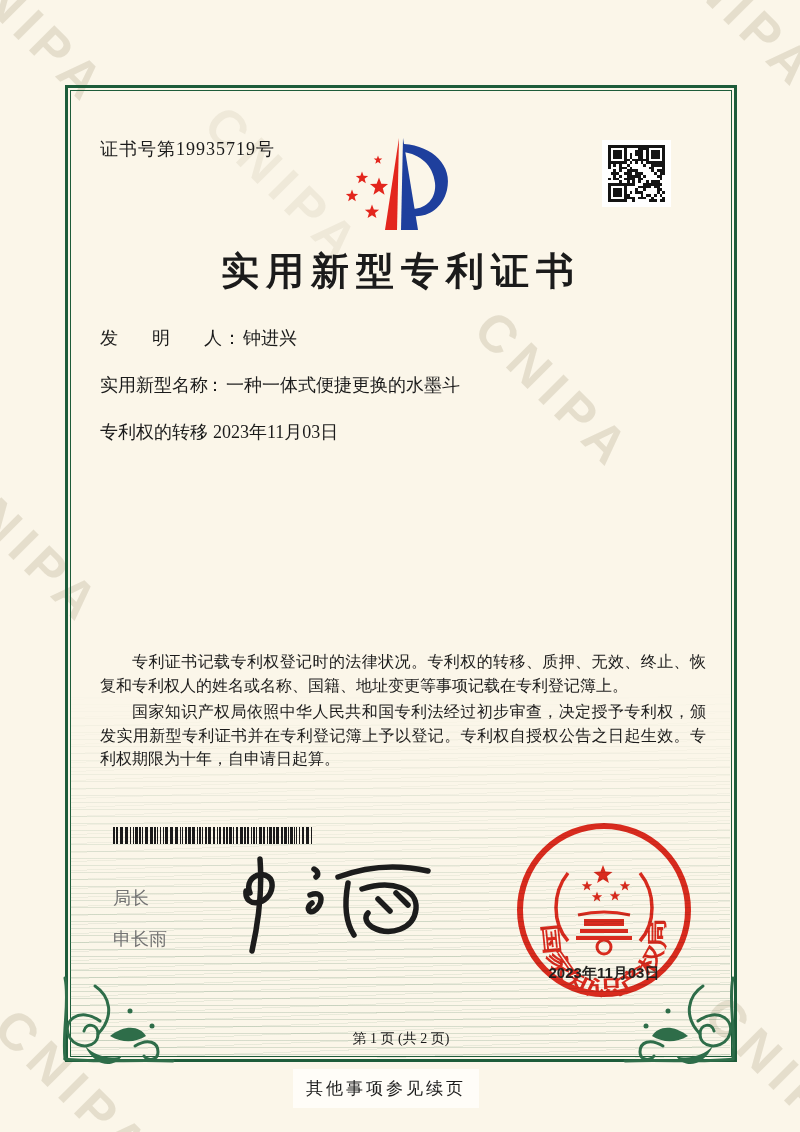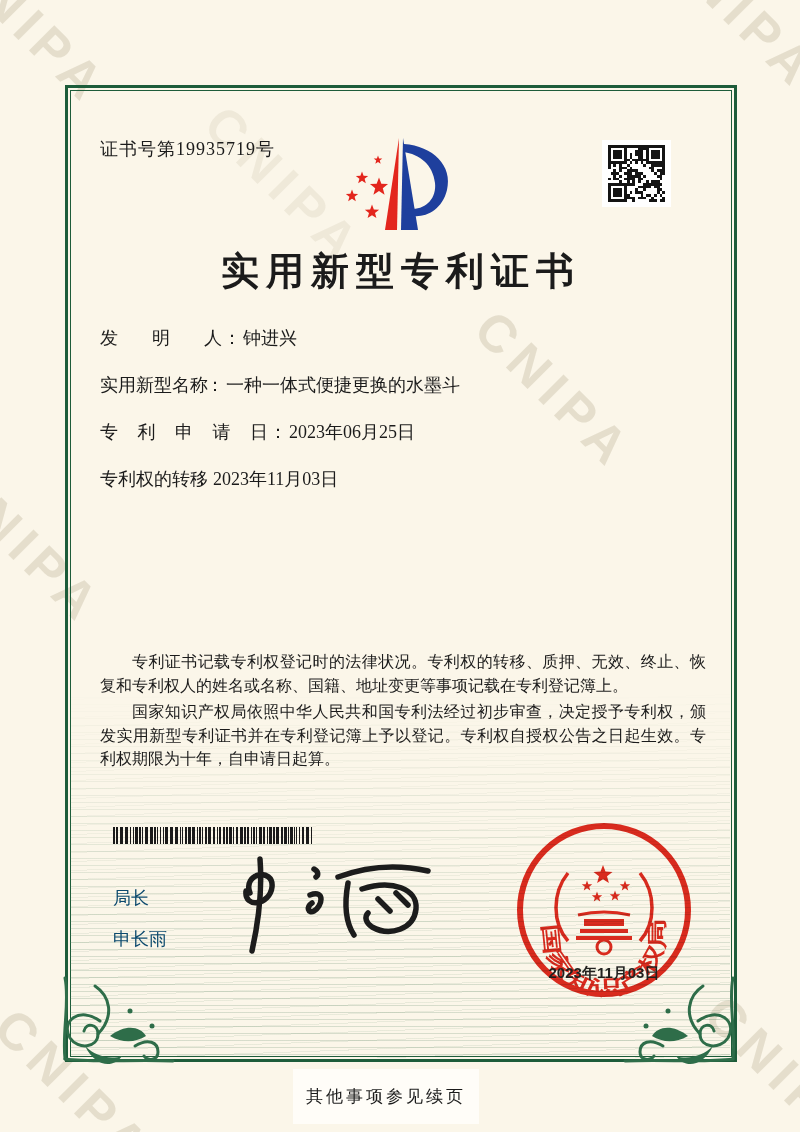--- a/index.html
+++ b/index.html
@@ -51,34 +51,34 @@
   
   .paras{position:absolute;left:100px;top:650px;width:606px;z-index:2;
          font-size:16px;line-height:23.5px;text-align:justify;}
   .paras p{margin:0;text-indent:2em;}
   .paras p + p{margin-top:3px;}
 
   
   .barcode{position:absolute;left:113px;top:827px;width:206px;height:17px;z-index:2;font-size:0;}
   .barcode span{display:inline-block;height:100%;background:#1a1a1a;}
   .commissioner{position:absolute;left:113px;top:886px;z-index:2;
-    font-family:"Liberation Sans","DejaVu Sans",sans-serif;font-size:18px;color:#0c4a6e;}
+    font-family:"Liberation Sans","DejaVu Sans",sans-serif;font-size:18px;color:#737373;}
   .commissioner .name{margin-top:17px;}
   .signature{position:absolute;left:222px;top:855px;z-index:3;}
   .seal{position:absolute;left:512px;top:815px;z-index:4;mix-blend-mode:multiply;opacity:.95;}
 
   
   .flourish{position:absolute;z-index:3;}
   .fl-left{left:40px;top:976px;}
   .fl-right{left:623px;top:976px;transform:scaleX(-1);}
 
   
   .page-footer{position:absolute;left:65px;top:1030px;width:672px;text-align:center;
                font-size:14px;z-index:2;}
-  .cont-box{position:absolute;left:293px;top:1069px;width:186px;height:55px;background:#fffdf8;
+  .cont-box{position:absolute;left:293px;top:1069px;width:186px;height:39px;background:#fffdf8;
             display:flex;align-items:center;justify-content:center;z-index:2;
             font-size:17px;letter-spacing:3px;}
 </style>
 </head>
 <body>
 
 <svg width="0" height="0" style="position:absolute">
   <defs>
     <path id="star5" d="M0,-1 L0.247,-0.34 L0.951,-0.309 L0.4,0.13 L0.588,0.809 L0,0.42 L-0.588,0.809 L-0.4,0.13 L-0.951,-0.309 L-0.247,-0.34 Z"></path>
     <g id="flourish-art" fill="none" stroke="#2e6d49" stroke-width="3" stroke-linecap="round">
@@ -130,23 +130,20 @@
   </div>
 
   <div class="title">实用新型专利证书</div>
 
   <div class="fields">
     <div class="frow">
       <span class="flabel lw-1">发明人</span><span class="fcolon">：</span><span class="fvalue">钟进兴</span>
     </div>
     <div class="frow">
       <span class="flabel lw-0">实用新型名称</span><span class="fcolon">：</span><span class="fvalue">一种一体式便捷更换的水墨斗</span>
-    </div>
-    <div class="frow">
-      <span class="flabel lw-3">专利申请日</span><span class="fcolon">：</span><span class="fvalue">2023年06月25日</span>
     </div>
     <div class="frow">
       <span class="flabel lw-6">专利权的转移</span><span class="fcolon">：</span><span class="fvalue">2023年11月03日</span>
     </div>
   </div>
 
   <div class="paras">
     <p>专利证书记载专利权登记时的法律状况。专利权的转移、质押、无效、终止、恢复和专利权人的姓名或名称、国籍、地址变更等事项记载在专利登记簿上。</p>
     <p>国家知识产权局依照中华人民共和国专利法经过初步审查，决定授予专利权，颁发实用新型专利证书并在专利登记簿上予以登记。专利权自授权公告之日起生效。专利权期限为十年，自申请日起算。</p>
   </div>
@@ -193,15 +190,16 @@
     <text x="92" y="163" text-anchor="middle" font-size="15" font-weight="bold" fill="#161616" font-family="'Liberation Sans',sans-serif">2023年11月03日</text>
   </svg>
 
   <svg class="flourish fl-left" width="135" height="100" viewBox="0 0 135 100">
       <use href="#flourish-art"></use>
     </svg>
   <svg class="flourish fl-right" width="135" height="100" viewBox="0 0 135 100">
       <use href="#flourish-art"></use>
     </svg>
 
+  <div class="page-footer">第 1 页 (共 2 页)</div>
   <div class="cont-box">其他事项参见续页</div>
 
 </div>
 
 </body></html>

